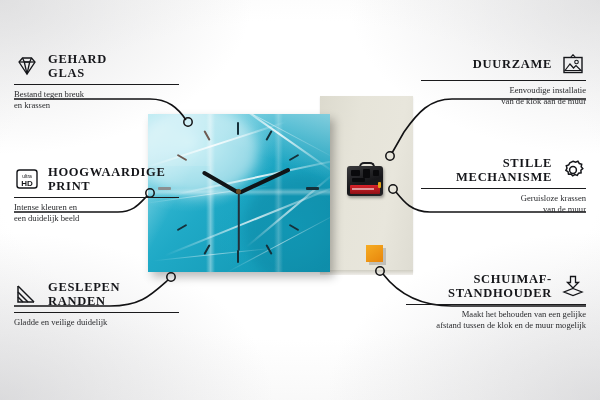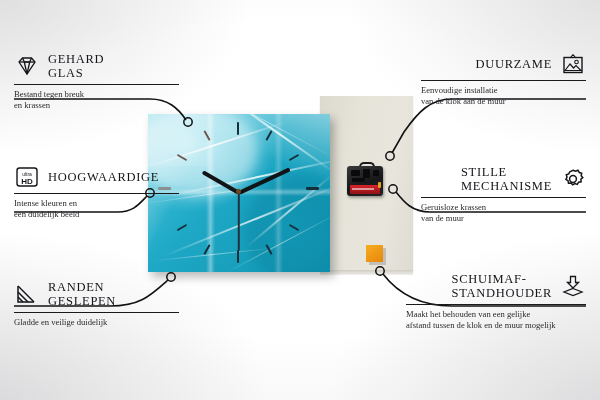--- a/index.html
+++ b/index.html
@@ -63,24 +63,24 @@
   .mech-hook{position:absolute;left:12px;top:0;width:12px;height:8px;border:2px solid #1b1b1e;border-bottom:none;border-radius:5px 5px 0 0;background:transparent;}
   .mech-slot{position:absolute;background:#0a0a0c;border-radius:1px;}
   .battery{position:absolute;left:3px;top:19px;width:30px;height:9px;background:linear-gradient(180deg,#d9232a,#8f1016);border-radius:1px;}
   .battery-tip{position:absolute;left:31px;top:20px;width:3px;height:6px;background:#e0a21a;border-radius:1px;}
   .battery-txt{position:absolute;left:5px;top:22px;width:22px;height:2px;background:rgba(255,255,255,.55);}
   .foam{position:absolute;left:233px;top:149px;width:17px;height:17px;background:linear-gradient(145deg,#f6ac22,#e8860c);box-shadow:3px 3px 0 rgba(120,120,120,.35);}
 
   
   .callout{position:absolute;width:165px;}
   .callout.left{text-align:left;}
-  .callout.right{}
+  .callout.right{text-align:right;}
   .ttl-row{display:flex;align-items:center;gap:8px;}
   .callout.right .ttl-row{flex-direction:row-reverse;}
-  .ttl{font-family:"Liberation Serif",serif;font-weight:normal;font-size:12.5px;letter-spacing:.7px;color:#15161a;line-height:14px;text-transform:uppercase;}
+  .ttl{font-family:"Liberation Serif",serif;font-weight:bold;font-size:12.5px;letter-spacing:.7px;color:#15161a;line-height:14px;text-transform:uppercase;}
   .rule{height:1px;background:#1a1a1c;margin:4px 0 4px 0;width:100%;}
   .sub{font-family:"Liberation Serif",serif;font-size:8.6px;line-height:11px;color:#2a2b2e;}
   .ico{width:26px;height:24px;flex:0 0 26px;display:flex;align-items:center;justify-content:center;}
   .ico svg{display:block;}
 
   svg#wires{position:absolute;left:0;top:0;width:600px;height:400px;pointer-events:none;}
   svg#wires path{fill:none;stroke:#121214;stroke-width:1.6;}
   svg#wires circle{fill:none;stroke:#121214;stroke-width:1.5;}
 </style>
 </head>
@@ -195,42 +195,43 @@
     <div class="ttl-row">
       <span class="ico">
         <svg width="24" height="22" viewBox="0 0 24 22">
             <rect x="2" y="2" width="20" height="18" rx="2.5" fill="none" stroke="#15161a" stroke-width="1.4"></rect>
             <text x="12" y="10" font-family="Liberation Sans, sans-serif" font-size="5" text-anchor="middle" fill="#15161a">ultra</text>
             <text x="12" y="17.5" font-family="Liberation Sans, sans-serif" font-size="8" font-weight="bold" text-anchor="middle" fill="#15161a">HD</text>
           </svg>
       </span>
       <div>
         <div class="ttl">HOOGWAARDIGE</div>
+        <div class="ttl">PRINT</div>
       </div>
     </div>
     <div class="rule"></div>
     <div class="sub">Intense kleuren en</div>
     <div class="sub">een duidelijk beeld</div>
   </div>
 
   <div class="callout left" style="left:14px;top:280px;">
     <div class="ttl-row">
       <span class="ico">
         <svg width="24" height="22" viewBox="0 0 24 22">
             <g stroke="#15161a" stroke-width="1.5" fill="none">
               <path d="M3 3 L3 19 L19 19"></path>
               <path d="M3 3 L19 19"></path>
               <path d="M3 9 L13 19"></path>
               <path d="M3 14 L8 19"></path>
             </g>
           </svg>
       </span>
       <div>
+        <div class="ttl">GESLEPEN</div>
         <div class="ttl">RANDEN</div>
-        <div class="ttl">GESLEPEN</div>
       </div>
     </div>
     <div class="rule"></div>
     <div class="sub">Gladde en veilige duidelijk</div>
   </div>
 
   <div class="callout right" style="left:421px;top:52px;">
     <div class="ttl-row">
       <span class="ico">
         <svg width="24" height="22" viewBox="0 0 24 22">
@@ -242,21 +243,21 @@
       </span>
       <div>
         <div class="ttl">DUURZAME</div>
       </div>
     </div>
     <div class="rule"></div>
     <div class="sub">Eenvoudige installatie</div>
     <div class="sub">van de klok aan de muur</div>
   </div>
 
-  <div class="callout right" style="left:421px;top:165px;">
+  <div class="callout right" style="left:421px;top:156px;">
     <div class="ttl-row">
       <span class="ico">
         <svg width="24" height="22" viewBox="0 0 24 22">
             <g fill="none" stroke="#15161a" stroke-width="1.5">
               <path d="M12 2.2 l2.6 1.1 2.3-1 1.4 2.2 2.4 .7 -.5 2.5 1.6 1.9 -1.9 1.7 .2 2.5 -2.5 .4 -1.3 2.2 -2.4 -.8 -2.2 1.2 -1.7 -1.8 -2.5 .2 -.5 -2.5 -2.1 -1.3 1.1 -2.3 -.7 -2.4 2.4 -.8 1.2 -2.2z"></path>
               <circle cx="12" cy="11" r="3.4"></circle>
             </g>
           </svg>
       </span>
       <div>

